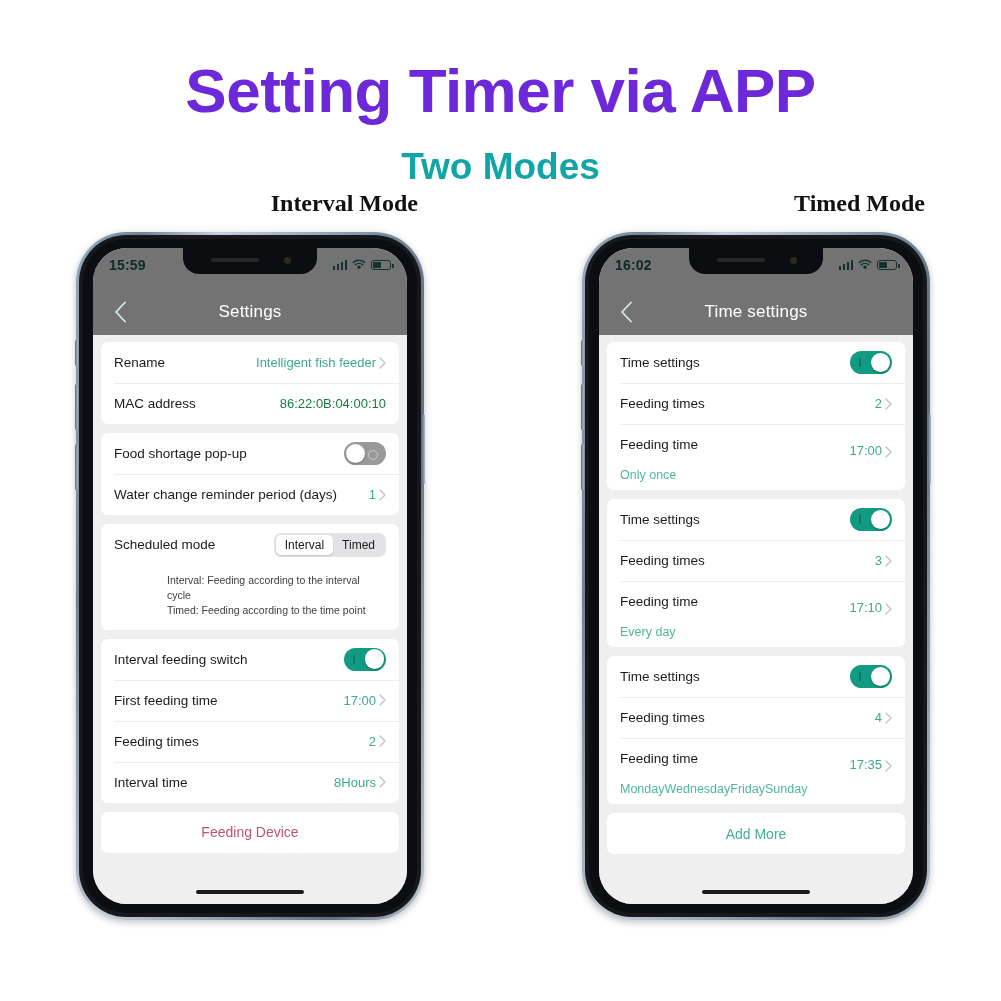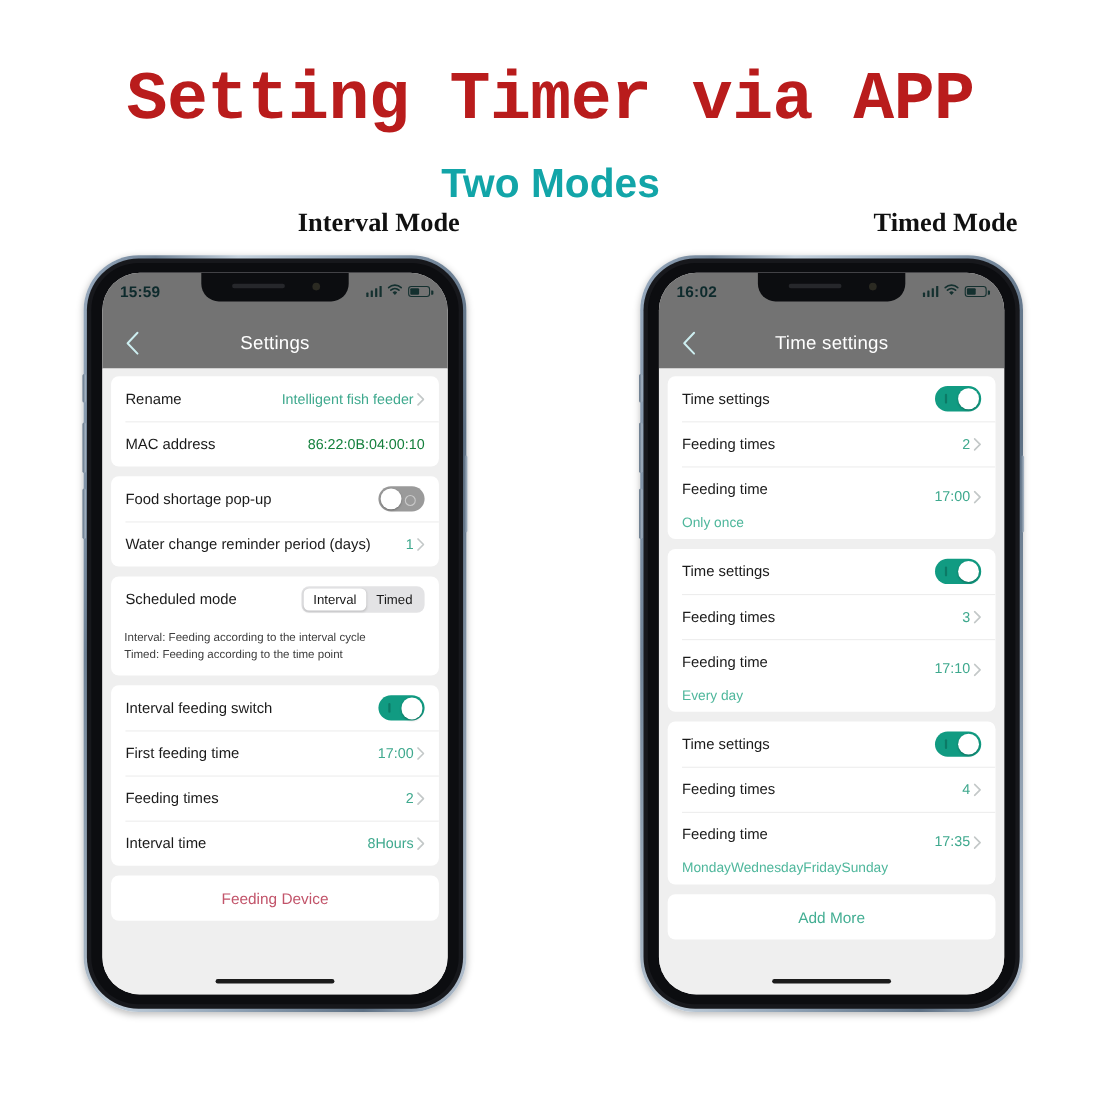--- a/index.html
+++ b/index.html
@@ -8,23 +8,23 @@
     background: #ffffff;
     font-family: "Liberation Sans", sans-serif;
     overflow: hidden;
   }
   #page { position: relative; width: 1001px; height: 1001px; background:#fff; }
 
   
   .main-title {
     position: absolute; top: 58px; left: 0; width: 1001px;
     text-align: center;
-    font-size: 62px; font-weight: bold; color: #b91c1c;
+    font-size: 62px; font-weight: bold; color: #6d28d9;
     letter-spacing: -0.5px; line-height: 1.05;
-    font-family: Liberation Mono, monospace;
+    font-family: Liberation Sans, sans-serif;
   }
   .sub-title {
     position: absolute; top: 146px; left: 0; width: 1001px;
     text-align: center;
     font-size: 37px; font-weight: bold; color: #12a5a8;
     font-family: "Liberation Sans", sans-serif;
   }
   .mode-label {
     position: absolute; top: 190px;
     font-size: 24px; font-weight: bold; color: #111111;
@@ -201,21 +201,21 @@
   .segmented {
     display: flex; background: #e3e3e5; border-radius: 7px; padding: 2px;
   }
   .seg {
     font-size: 12px; color: #1a1a1a; padding: 4px 9px; border-radius: 5px;
     line-height: 1;
   }
   .seg.active { background: #ffffff; box-shadow: 0 1px 2px rgba(0,0,0,.14); }
 
   .note {
-    padding: 8px 13px 11px 12px; box-sizing: border-box;
+    padding: 8px 13px 11px 18px; box-sizing: border-box; margin-left: 48px;
   }
   .note div { font-size: 10.5px; color: #3d3d3d; line-height: 1.45; }
 
   .action-row {
     display: flex; align-items: center; justify-content: center;
     min-height: 41px;
   }
   .action-danger { font-size: 14px; color: #c2546a; }
   .action-teal { font-size: 14px; color: #43ae93; }
 

